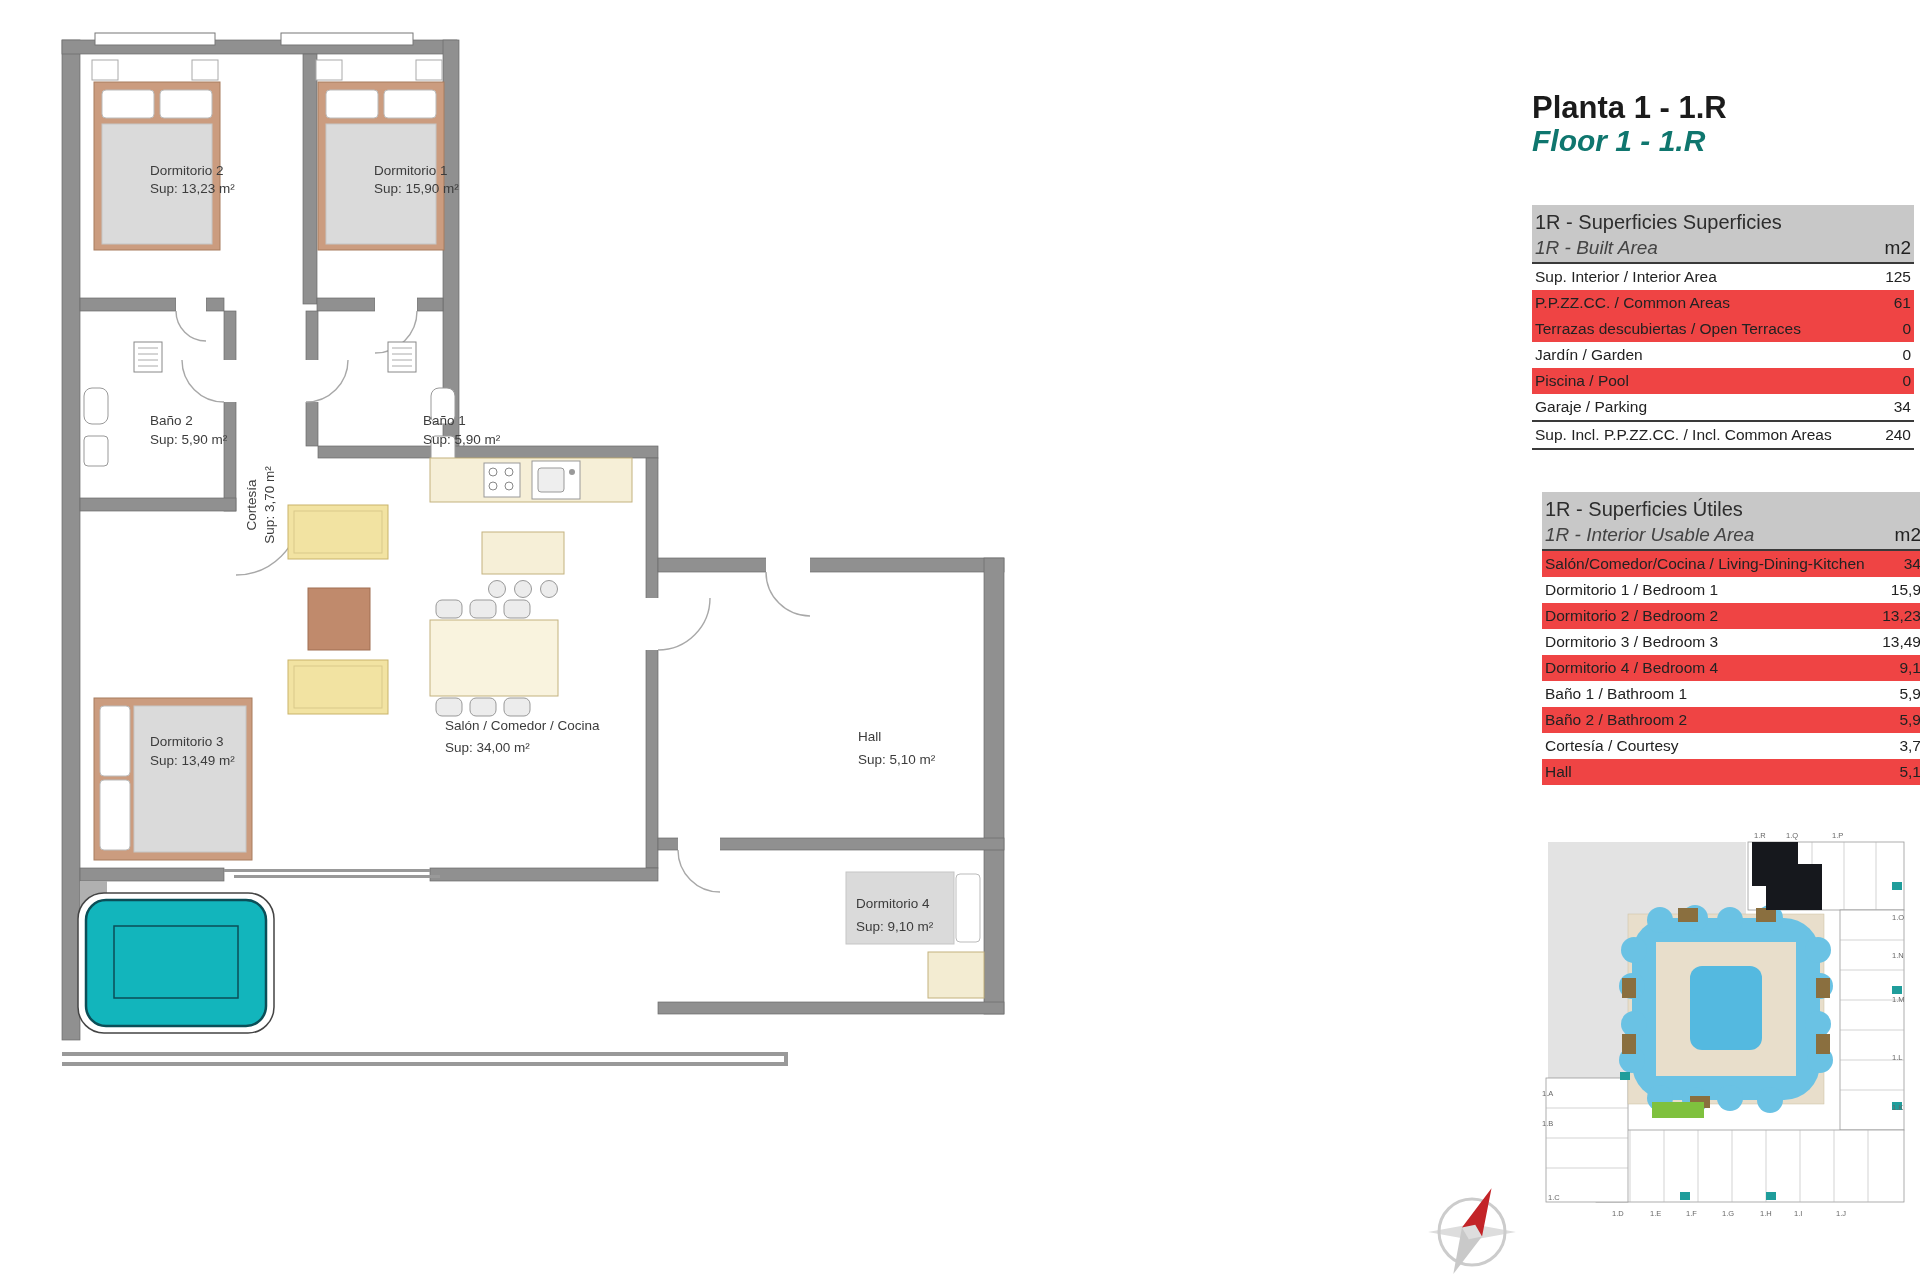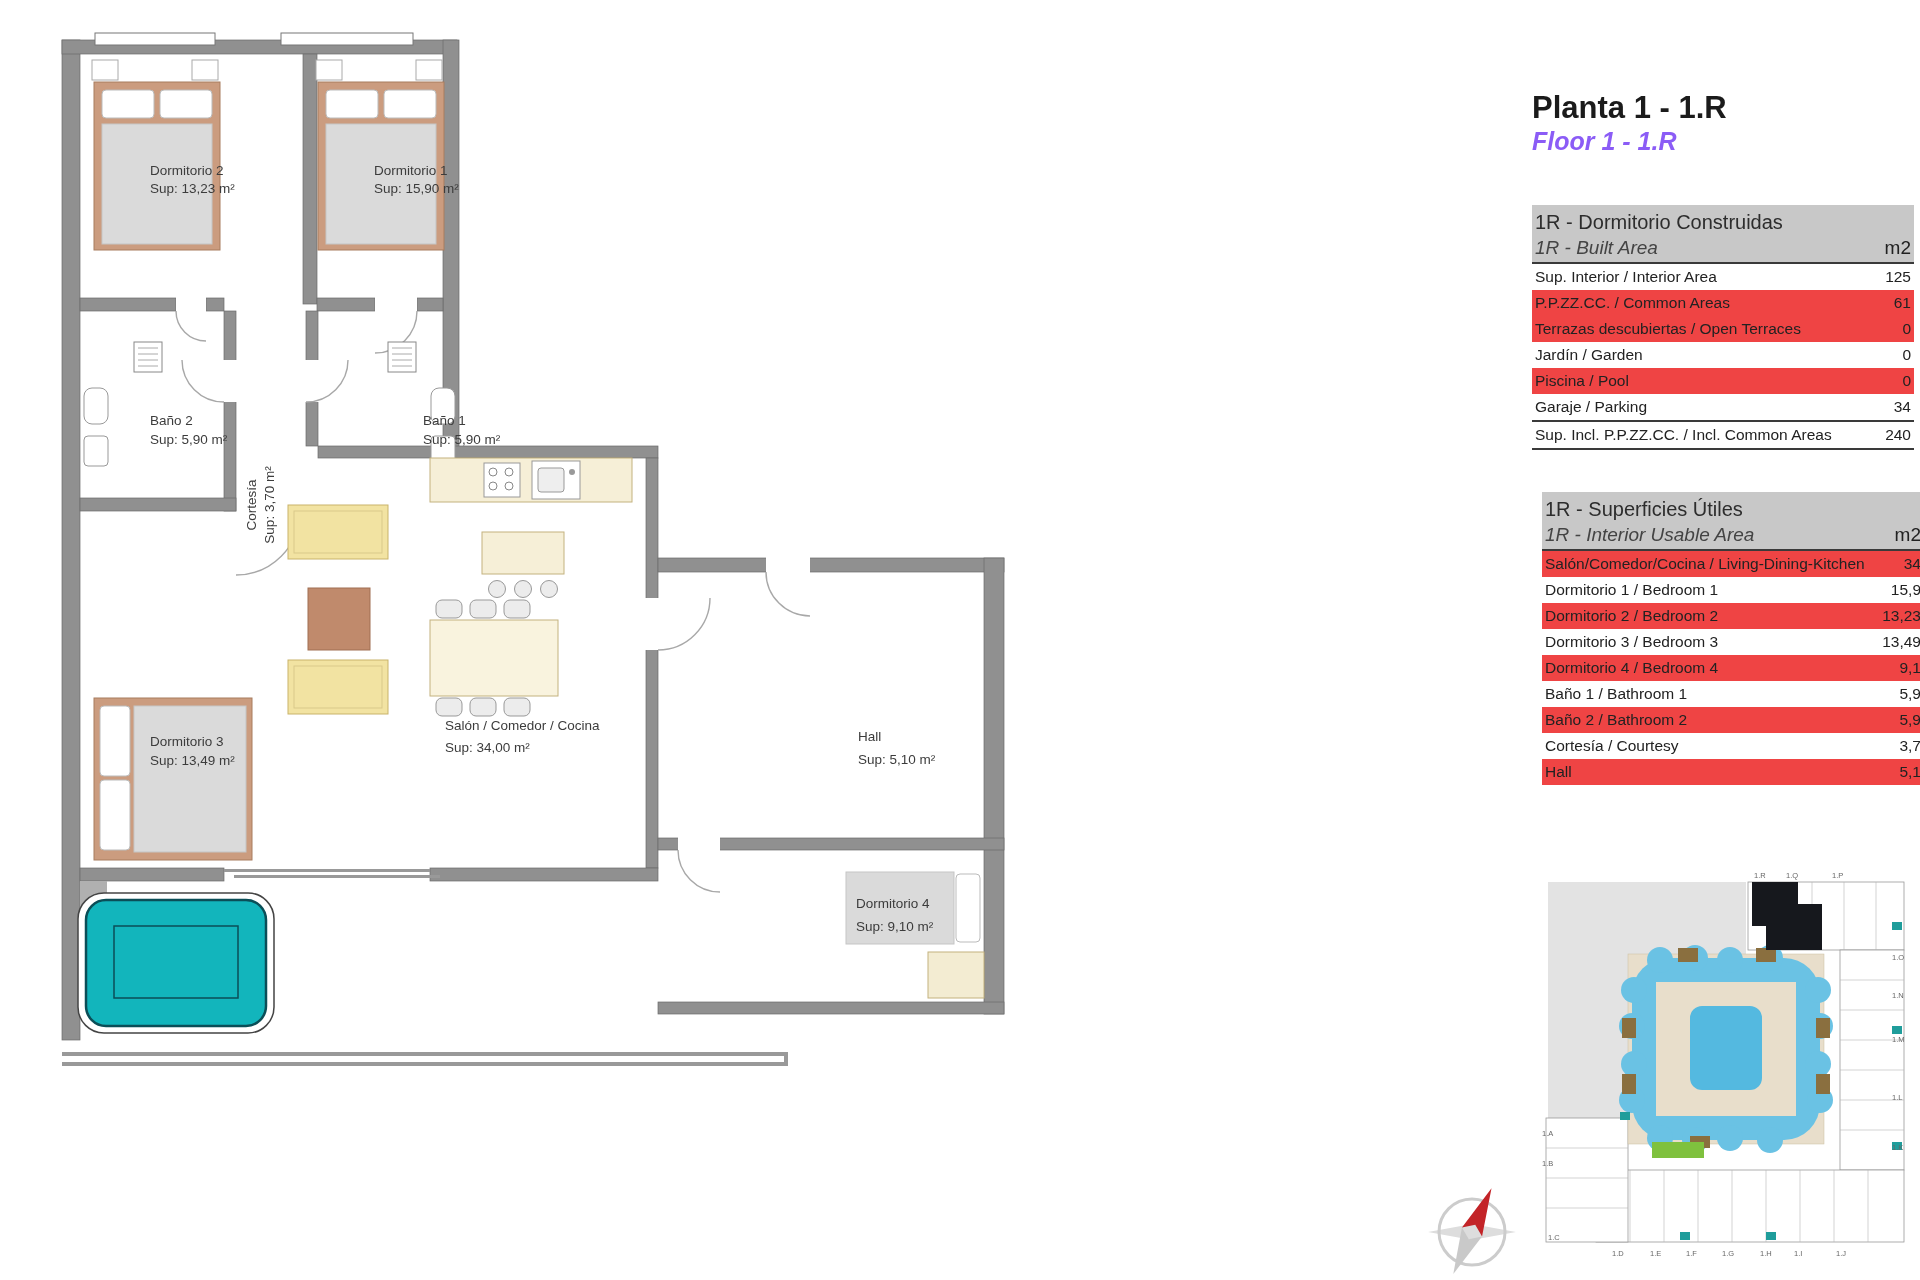--- a/index.html
+++ b/index.html
@@ -7,35 +7,35 @@
     width:1920px;height:1280px;background:#ffffff;overflow:hidden;position:relative;
     font-family:"Liberation Sans", sans-serif;
   }
   
   .plan-wrap{position:absolute;left:0;top:0;width:1480px;height:1280px;}
   .plan-wrap svg{display:block;}
   .plan-label{font-family:"Liberation Sans",sans-serif;font-size:13.5px;fill:#3c3c3c;}
   
   .panel{position:absolute;left:1532px;top:90px;width:382px;}
   .title-main{font-size:31px;font-weight:bold;color:#1b1b1b;line-height:36px;}
-  .title-sub{font-size:25px;font-weight:bold;font-style:italic;color:#8b5cf6;line-height:30px;}
+  .title-sub{font-size:30px;font-weight:bold;font-style:italic;color:#0f766e;line-height:30px;}
   .area-table{position:absolute;left:0;width:382px;}
   .t1{top:115px;}
   .t2{top:402px;margin-left:10px;}
   .thead{background:#c8c8c8;padding:4px 3px 2px 3px;border-bottom:2px solid #3a3a3a;}
   .th-es{font-size:20px;color:#2d2d2d;line-height:26px;}
   .th-en{display:flex;justify-content:space-between;align-items:flex-end;font-style:italic;font-size:19px;color:#444;line-height:25px;text-align:center;}
   .th-unit{font-style:normal;color:#222;}
   .arow{display:flex;justify-content:space-between;align-items:center;height:26px;padding:0 3px;font-size:15.5px;color:#222;}
   .arow.shade{background:#ef4444;}
   .arow.total{border-top:2px solid #3a3a3a;border-bottom:2px solid #3a3a3a;}
   .alabel{white-space:nowrap;}
   .avalue{white-space:nowrap;}
   
-  .sitemap{position:absolute;left:1540px;top:868px;width:372px;height:396px;}
+  .sitemap{position:absolute;left:1540px;top:828px;width:372px;height:396px;}
   .compass{position:absolute;left:1420px;top:1180px;width:110px;height:100px;}
   .sm-label{font-family:"Liberation Sans",sans-serif;font-size:7.5px;fill:#666;}
 </style>
 </head>
 <body>
 
 <div class="plan-wrap">
 <svg width="1480" height="1280" viewBox="0 0 1480 1280" xmlns="http://www.w3.org/2000/svg">
 
   <g fill="#909090" stroke="#6b6b6b" stroke-width="0.7">
@@ -203,21 +203,21 @@
   </g>
 </svg>
 </div>
 
 <div class="panel">
   <div class="title-main">Planta 1 - 1.R</div>
   <div class="title-sub">Floor 1 - 1.R</div>
 
   <div class="area-table t1">
     <div class="thead">
-      <div class="th-es">1R - Dormitorio Construidas</div>
+      <div class="th-es">1R - Superficies Superficies</div>
       <div class="th-en">
         <span>1R - Built Area</span>
         <span class="th-unit">m2</span>
       </div>
     </div>
     <div class="arow">
         <span class="alabel">Sup. Interior / Interior Area</span>
         <span class="avalue">125</span>
       </div>
     <div class="arow shade">

